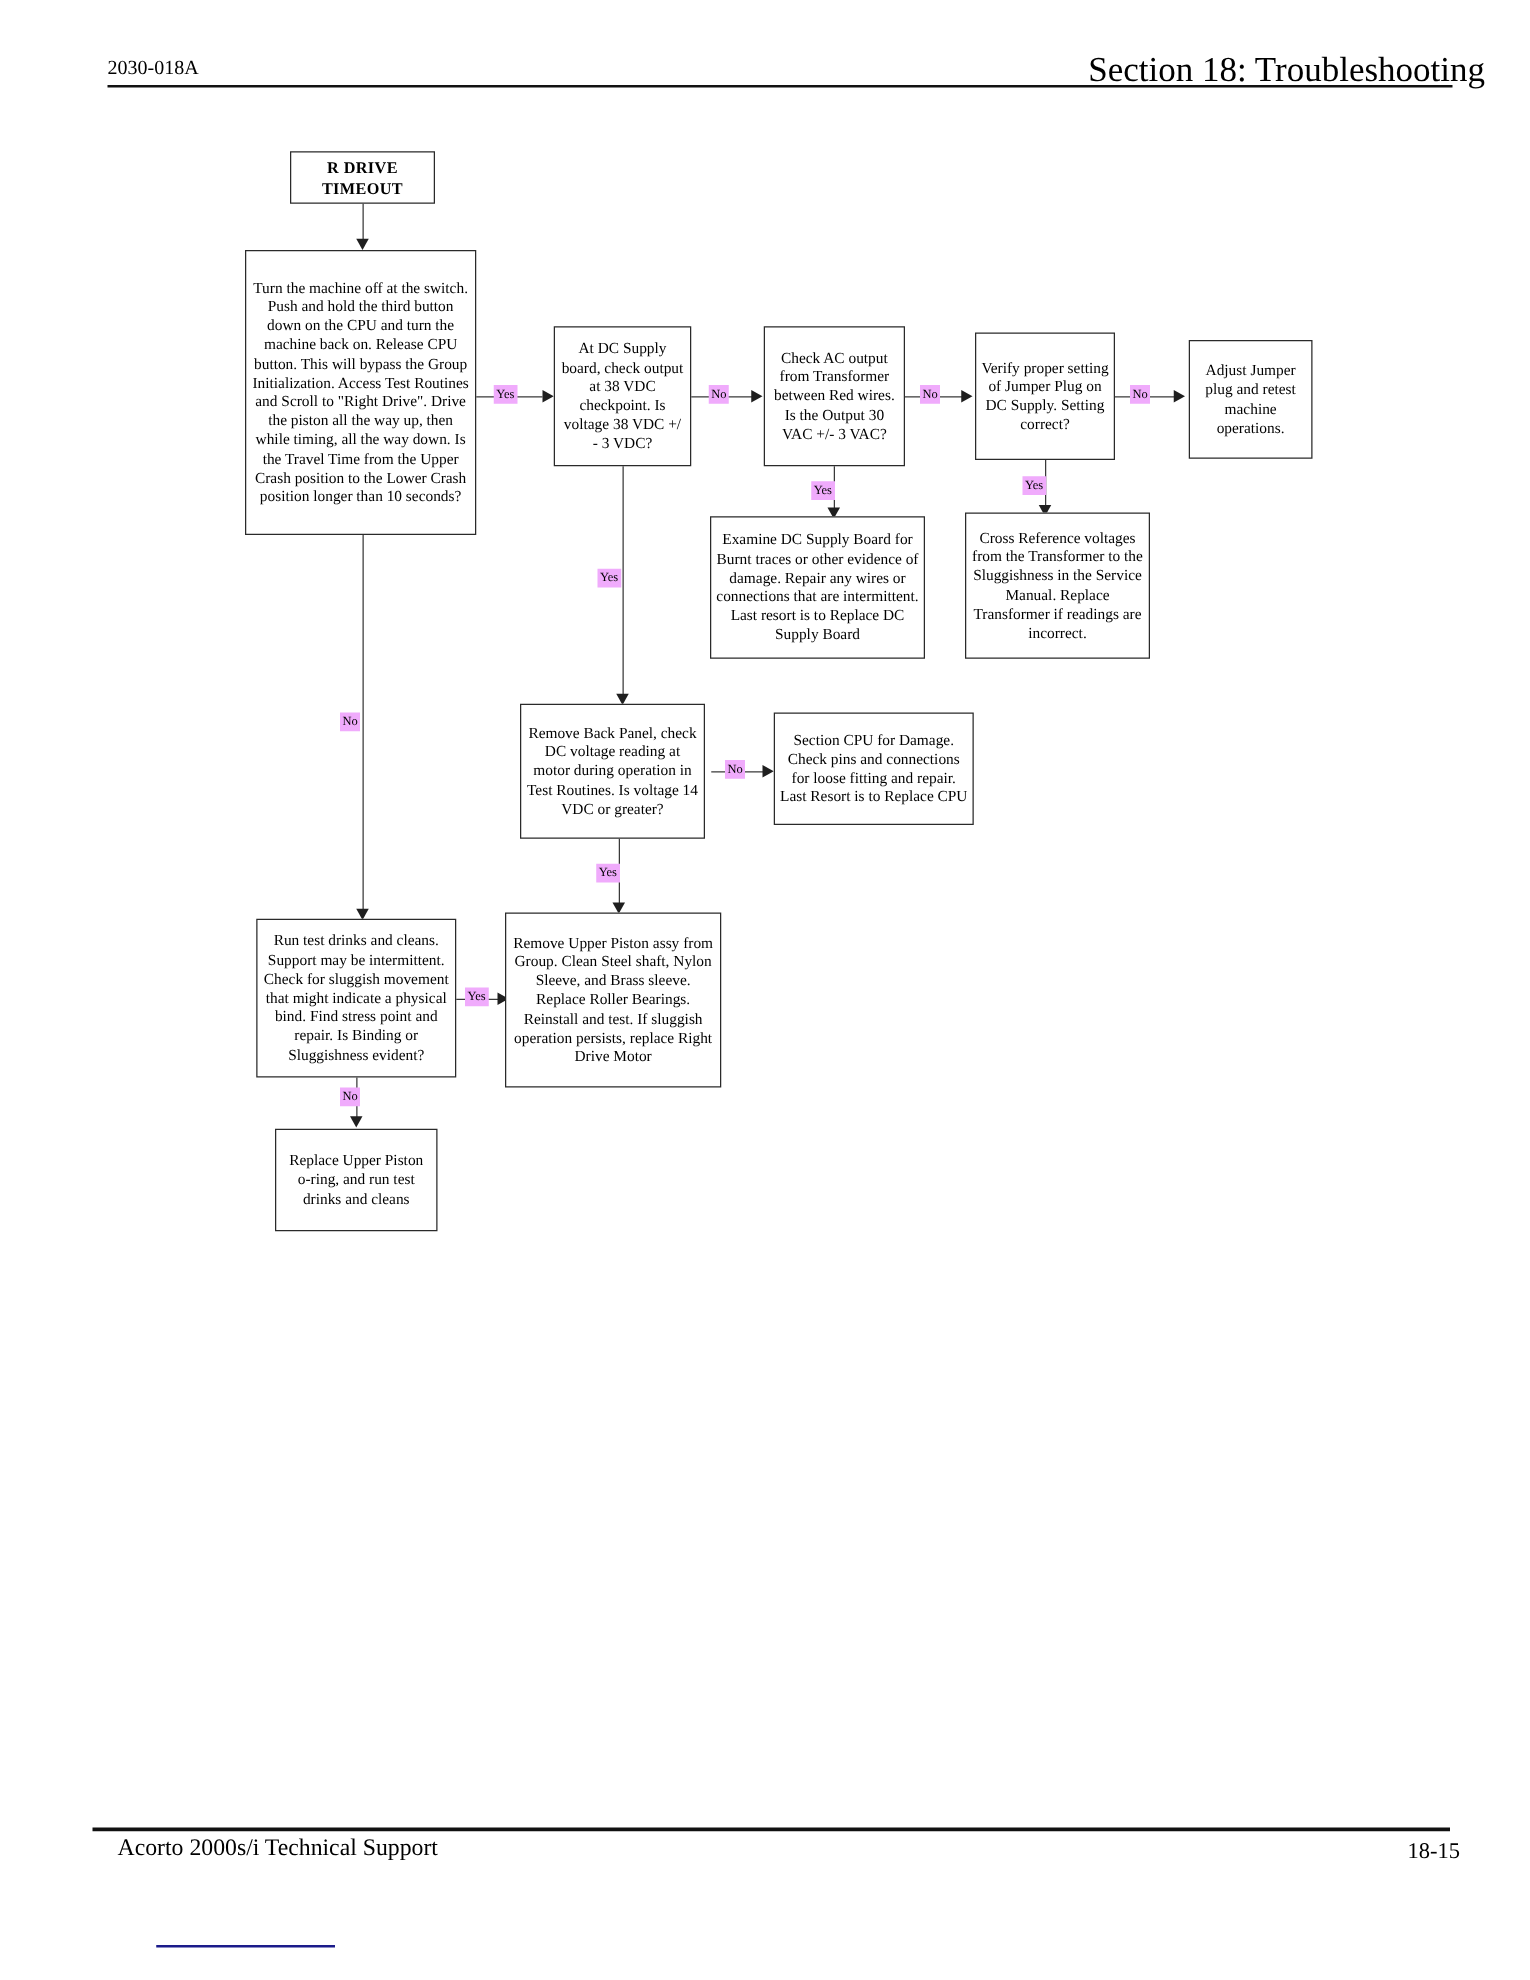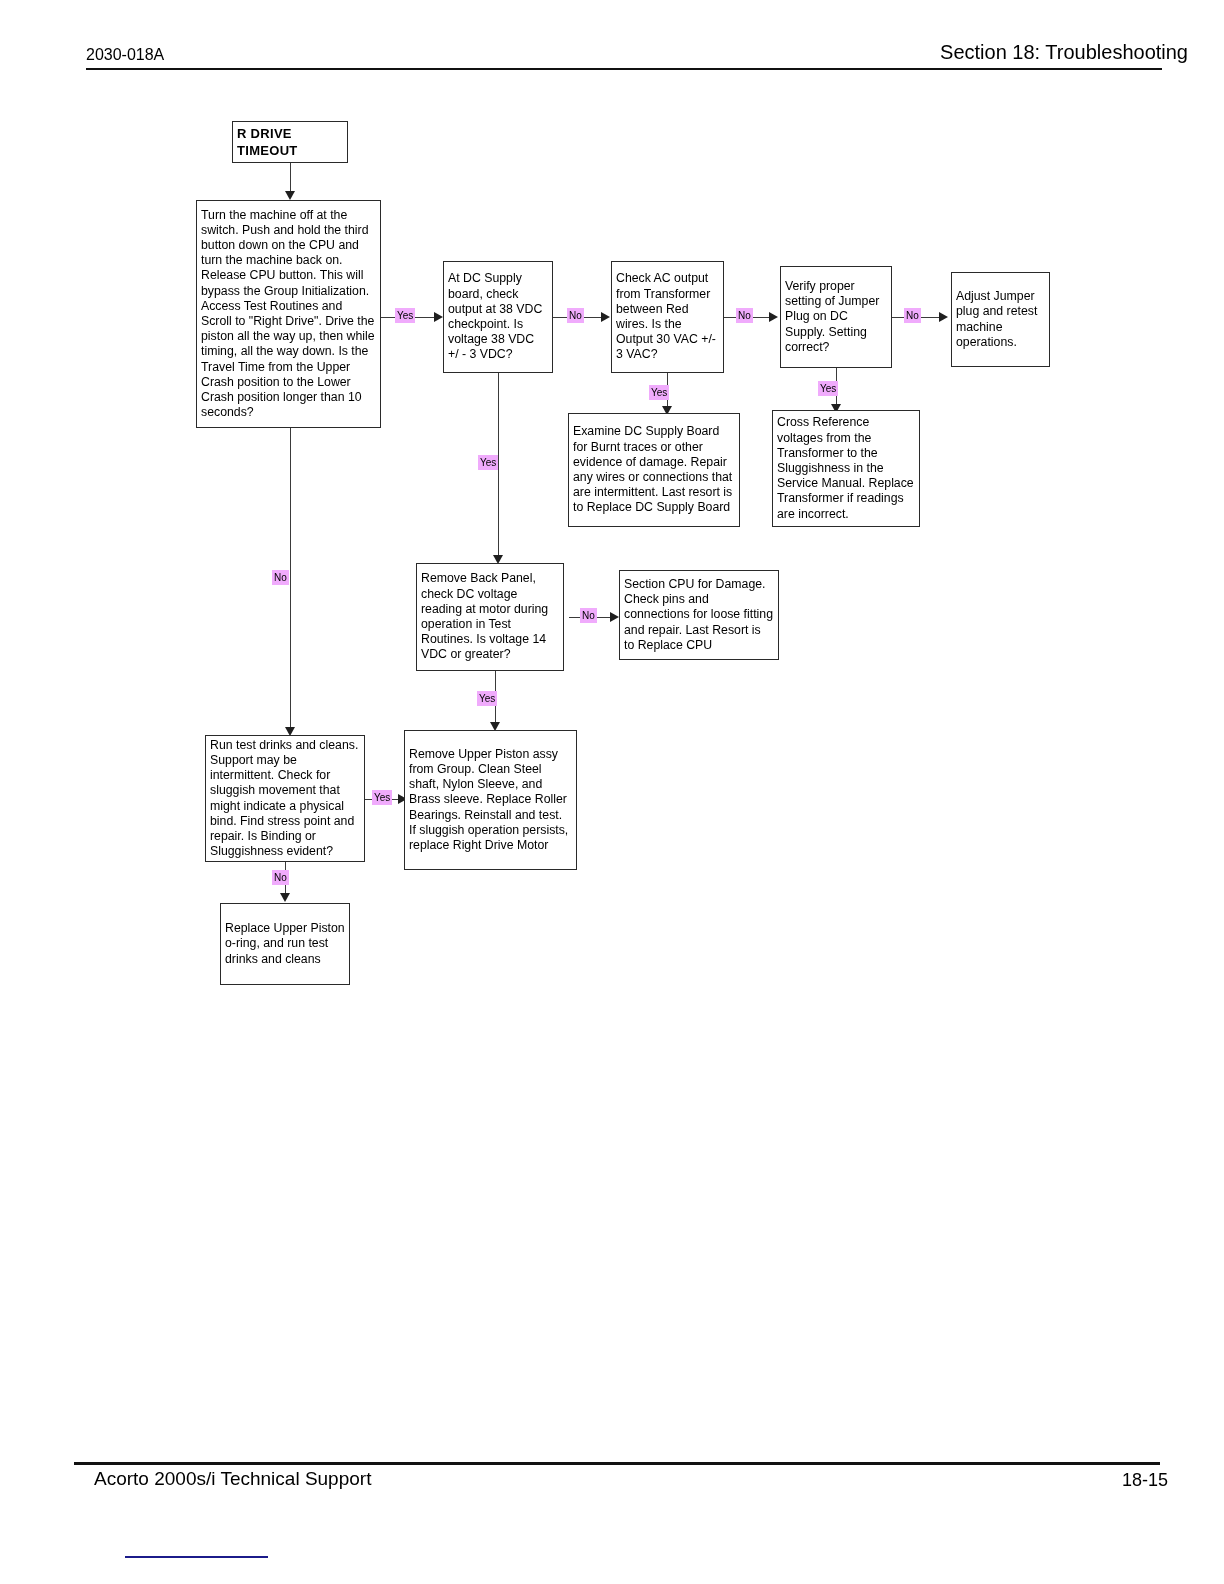--- a/index.html
+++ b/index.html
@@ -10,36 +10,37 @@
   body {
     font-family: "Liberation Sans", sans-serif;
     color: #000000;
   }
   #page {
     position: relative;
     width: 1224px;
     height: 1584px;
     background: #ffffff;
     overflow: hidden;
+    font-family: Liberation Serif, serif;
   }
 
   
   #header-left {
     position: absolute;
     left: 86px;
     top: 46px;
     font-size: 16px;
     letter-spacing: 0px;
     white-space: nowrap;
   }
   #header-right {
     position: absolute;
     right: 36px;
     top: 41px;
-    font-size: 20px;
+    font-size: 28px;
     white-space: nowrap;
   }
   #header-rule {
     position: absolute;
     left: 86px;
     top: 68px;
     width: 1076px;
     height: 2px;
     background: #111111;
   }
@@ -78,20 +79,21 @@
 
   
   .node {
     position: absolute;
     box-sizing: border-box;
     border: 1px solid #2a2a2a;
     background: #ffffff;
     display: flex;
     align-items: center;
     justify-content: center;
+    text-align: center;
     font-size: 12.3px;
     line-height: 15.2px;
     padding: 16px 4px;
   }
   .node.terminal {
     font-weight: bold;
     font-size: 13px;
     line-height: 17px;
     letter-spacing: 0.3px;
   }

